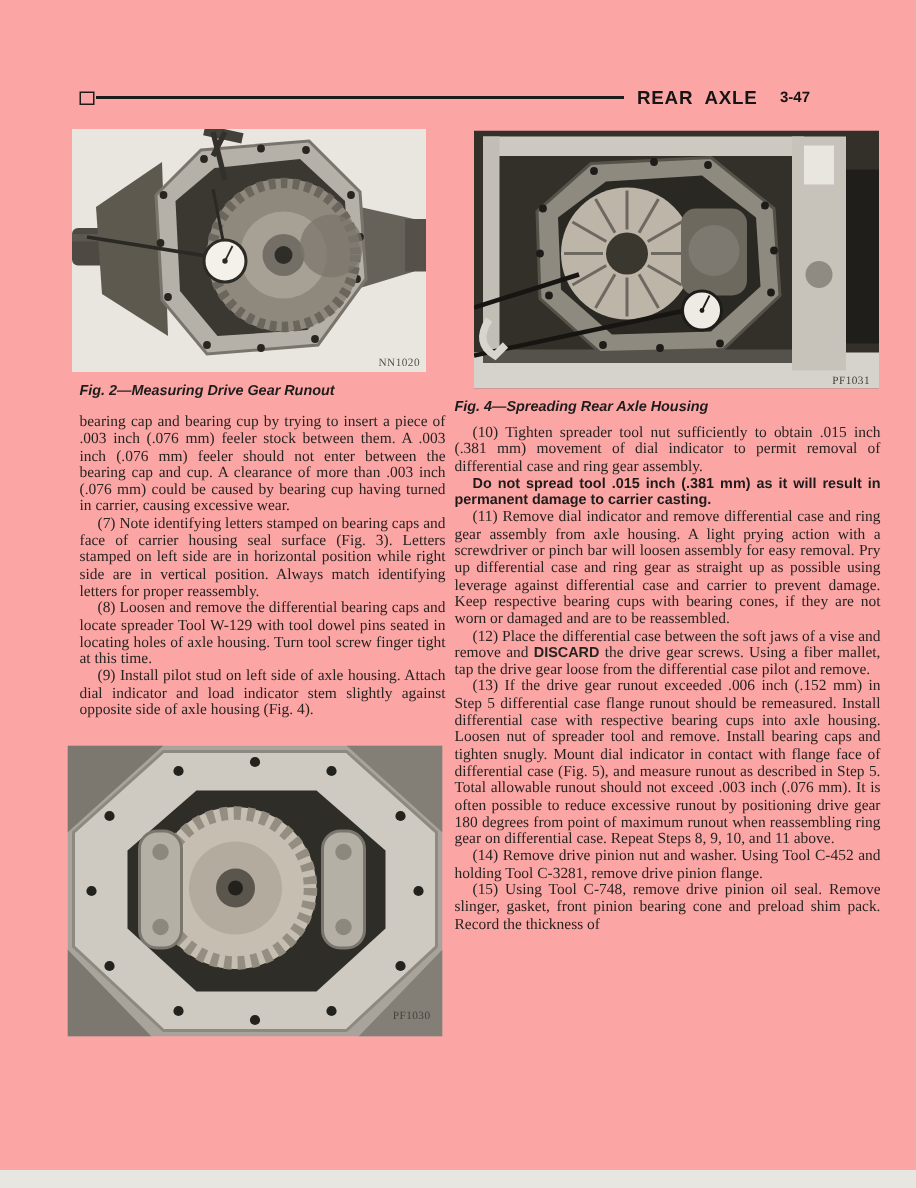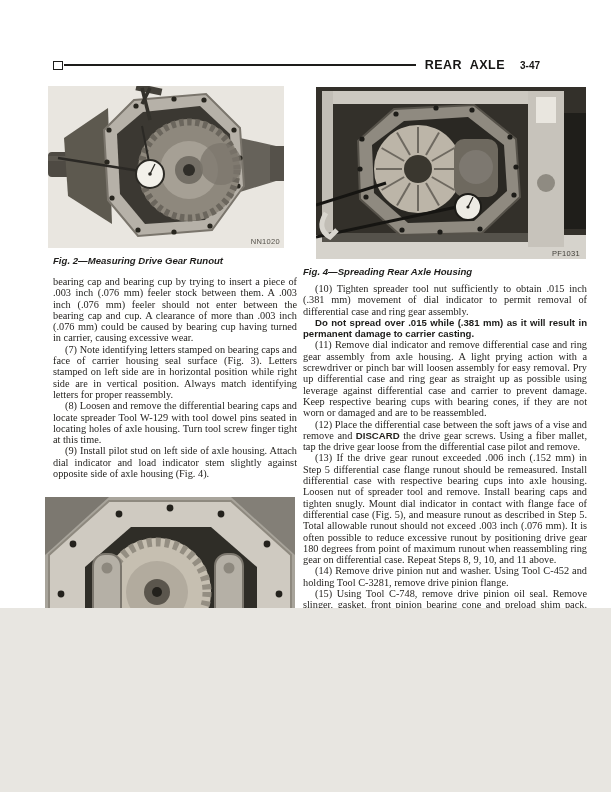--- a/index.html
+++ b/index.html
@@ -1,18 +1,18 @@
 <!DOCTYPE html>
 <html><head>
 <meta charset="utf-8">
 <style>
   html,body{margin:0;padding:0;background:#e8e6e1;}
   .page{
-    position:relative;width:611px;height:608px;margin:0 auto;
-    background:#ffffff;color:#232220;overflow:hidden;
+    position:relative;width:611px;height:780px;margin:0 auto;
+    background:#fca5a5;color:#232220;overflow:hidden;
     font-family:"Liberation Serif",serif;
   }
   
   .hdr{position:absolute;left:53px;top:57px;width:487px;height:16px;
        display:flex;align-items:center;}
   .hdr-square{width:8px;height:7px;border:1.6px solid #1d1c1a;background:transparent;flex:0 0 auto;}
   .hdr-rule{flex:1 1 auto;height:2px;background:#1d1c1a;margin-left:1px;}
   .hdr-title{font-family:"Liberation Sans",sans-serif;font-weight:700;font-size:12.5px;
              letter-spacing:.5px;word-spacing:4px;color:#161514;margin-left:9px;white-space:nowrap;}
   .hdr-num{font-family:"Liberation Sans",sans-serif;font-weight:700;font-size:10px;
@@ -23,21 +23,21 @@
   .col p{margin:0;}
   .col p.indent{text-indent:12px;}
   .col p.caution{font-family:"Liberation Sans",sans-serif;font-weight:700;font-size:9.6px;
                  line-height:11.3px;color:#1d1c1a;}
   .col .b{font-family:"Liberation Sans",sans-serif;font-weight:700;font-size:9.6px;}
   #left-col{left:53px;top:276px;width:244px;}
   #right-col{left:303px;top:283px;width:284px;}
   
   .figure{position:absolute;}
   .figure svg{display:block;}
-  .photo-label{position:absolute;font-family:Liberation Sans, sans-serif;font-size:7.5px;
+  .photo-label{position:absolute;font-family:Liberation Serif, serif;font-size:7.5px;
                color:#55524b;letter-spacing:.3px;text-align:right;}
   .caption{position:absolute;font-family:"Liberation Sans",sans-serif;font-style:italic;
            font-weight:700;font-size:9.6px;color:#1e1d1b;text-align:left;}
   #fig2{left:48px;top:86px;width:236px;height:162px;}
   #fig2-label{right:4px;bottom:2px;}
   #cap2{left:53px;top:255px;width:244px;}
   #fig4{left:316px;top:87px;width:270px;height:172px;}
   #fig4-label{right:6px;bottom:1px;color:#403e38;}
   #cap4{left:303px;top:266px;width:284px;}
   #fig3{left:45px;top:497px;width:250px;height:194px;}
@@ -206,21 +206,21 @@
         <rect x="170" y="57" width="28" height="78" rx="12" fill="#b5b0a6" stroke="#7b766d" stroke-width="2"></rect>
         <circle cx="184" cy="71" r="5.5" fill="#8d887e"></circle>
           <circle cx="184" cy="121" r="5.5" fill="#8d887e"></circle>
       </g>
     </svg>
     <span class="photo-label" id="fig3-label">PF1030</span>
   </div>
 
   <div class="col" id="right-col">
       <p class="indent"><span>(10) Tighten spreader tool nut sufficiently to obtain .015 inch (.381 mm) movement of dial indicator to permit removal of differential case and ring gear assembly.</span></p>
-      <p class="indent caution"><span>Do not spread over .015 while (.381 mm) as it will result in permanent damage to carrier casting.</span></p>
+      <p class="indent caution"><span>Do not spread tool .015 inch (.381 mm) as it will result in permanent damage to carrier casting.</span></p>
       <p class="indent"><span>(11) Remove dial indicator and remove differential case and ring gear assembly from axle housing. A light prying action with a screwdriver or pinch bar will loosen assembly for easy removal. Pry up differential case and ring gear as straight up as possible using leverage against differential case and carrier to prevent damage. Keep respective bearing cups with bearing cones, if they are not worn or damaged and are to be reassembled.</span></p>
       <p class="indent"><span>(12) Place the differential case between the soft jaws of a vise and remove and </span><span class="b">DISCARD</span><span> the drive gear screws. Using a fiber mallet, tap the drive gear loose from the differential case pilot and remove.</span></p>
       <p class="indent"><span>(13) If the drive gear runout exceeded .006 inch (.152 mm) in Step 5 differential case flange runout should be remeasured. Install differential case with respective bearing cups into axle housing. Loosen nut of spreader tool and remove. Install bearing caps and tighten snugly. Mount dial indicator in contact with flange face of differential case (Fig. 5), and measure runout as described in Step 5. Total allowable runout should not exceed .003 inch (.076 mm). It is often possible to reduce excessive runout by positioning drive gear 180 degrees from point of maximum runout when reassembling ring gear on differential case. Repeat Steps 8, 9, 10, and 11 above.</span></p>
       <p class="indent"><span>(14) Remove drive pinion nut and washer. Using Tool C-452 and holding Tool C-3281, remove drive pinion flange.</span></p>
       <p class="indent"><span>(15) Using Tool C-748, remove drive pinion oil seal. Remove slinger, gasket, front pinion bearing cone and preload shim pack. Record the thickness of</span></p>
     </div>
 
 </div>
 
 </body></html>

